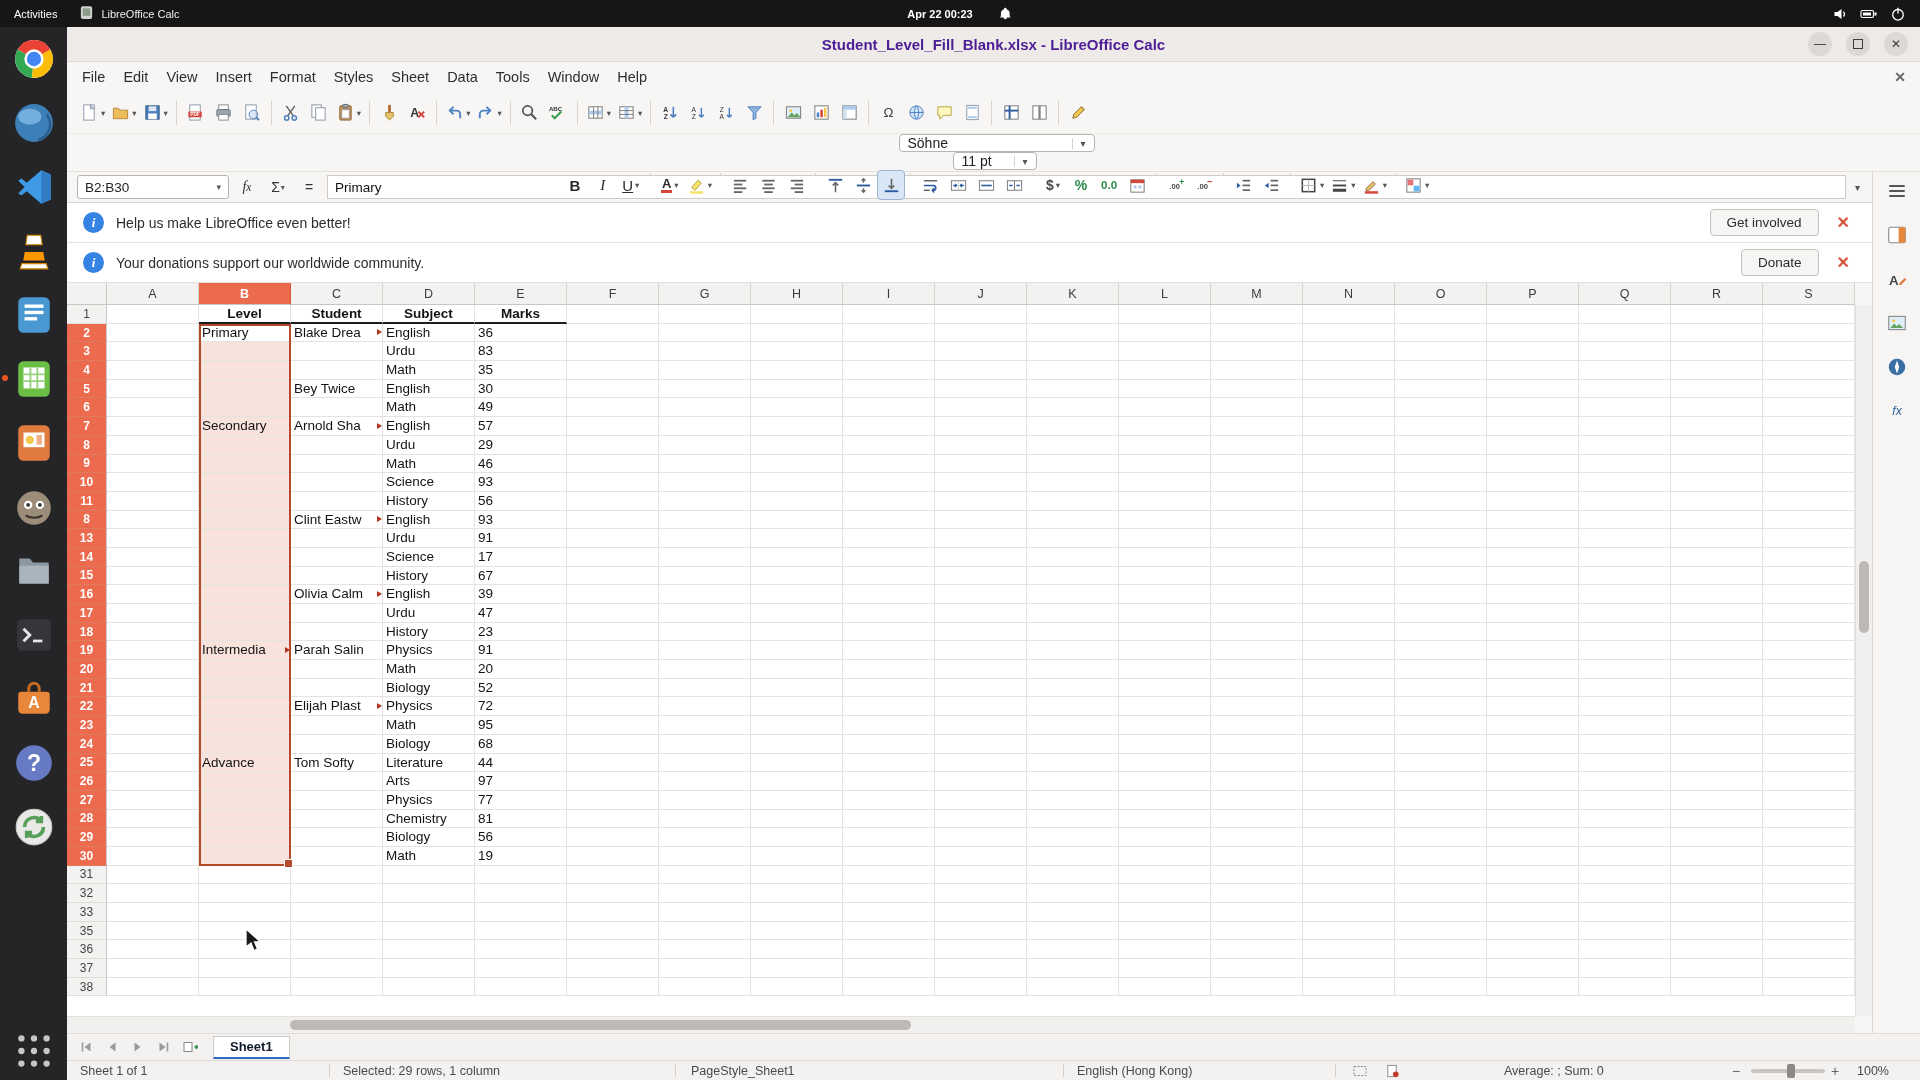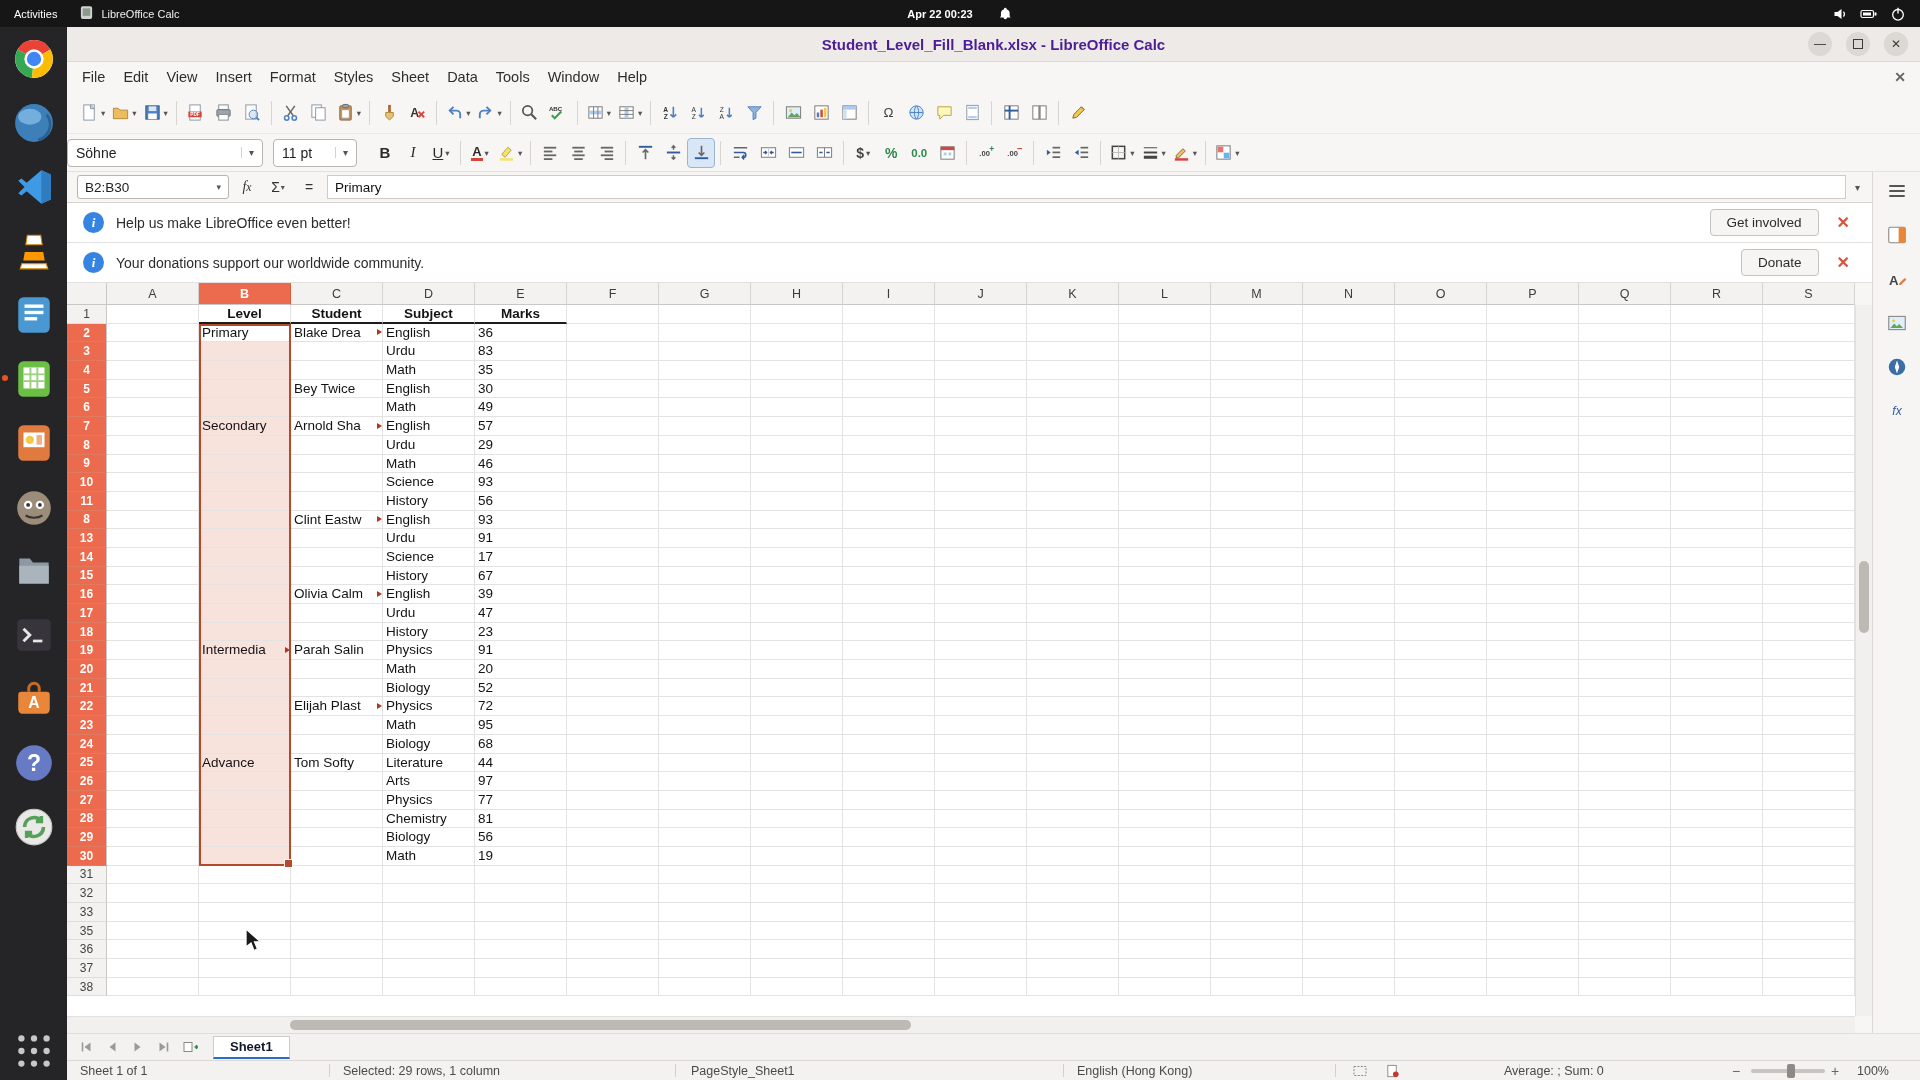--- a/index.html
+++ b/index.html
@@ -29,21 +29,21 @@
   .titlebar{height:35px;background:#edeae7;border-bottom:1px solid #dcd8d4;display:flex;align-items:center;justify-content:center;position:relative;}
   .title{font-weight:bold;font-size:15px;color:#4c1d95;}
   .win-controls{position:absolute;right:12px;top:5px;display:flex;gap:14px;}
   .wbtn{width:24px;height:24px;border-radius:50%;background:#dcd8d3;color:#3a3a3a;display:flex;align-items:center;justify-content:center;font-size:12px;line-height:1;}
 
   .menubar{height:30px;display:flex;align-items:center;padding-left:6px;font-size:14.5px;color:#2e2e2e;background:#f7f6f5;position:relative;}
   .menu-item{padding:4px 9px;border-radius:4px;}
   .doc-close{position:absolute;right:14px;color:#666;font-size:14px;font-weight:bold;}
 
   .toolbar{height:42px;display:flex;align-items:center;padding-left:10px;background:#f7f6f5;border-bottom:1px solid #eceae7;}
-  .fmtbar{height:38px;display:flex;align-items:center;padding-left:0;background:#f7f6f5;border-bottom:1px solid #e3e1de;gap:10px;}
+  .fmtbar{height:38px;display:flex;align-items:center;padding-left:6px;background:#f7f6f5;border-bottom:1px solid #e3e1de;gap:0;flex-direction:column;}
   .tbtn{height:30px;min-width:28px;padding:0 3px;display:flex;align-items:center;justify-content:center;border-radius:4px;position:relative;flex:0 0 auto;}
   .tbtn.active{background:#d9e6f5;border:1px solid #9ab4d2;}
   .tbtn .dd{font-size:8.5px;color:#555;margin-left:2px;}
   .tsep{width:1px;height:24px;background:#d8d5d1;margin:0 5px;flex:0 0 auto;}
   .ticons{display:flex;align-items:center;}
   .combo{height:28px;border:1px solid #b8b4b0;border-radius:4px;background:#fff;display:flex;align-items:center;padding:0 8px;font-size:14px;color:#222;}
   .combo .arrow{margin-left:auto;color:#555;font-size:10px;border-left:1px solid #d5d2ce;padding-left:7px;}
   .font-combo{width:196px;}
   .size-combo{width:84px;margin-right:4px;}
 

